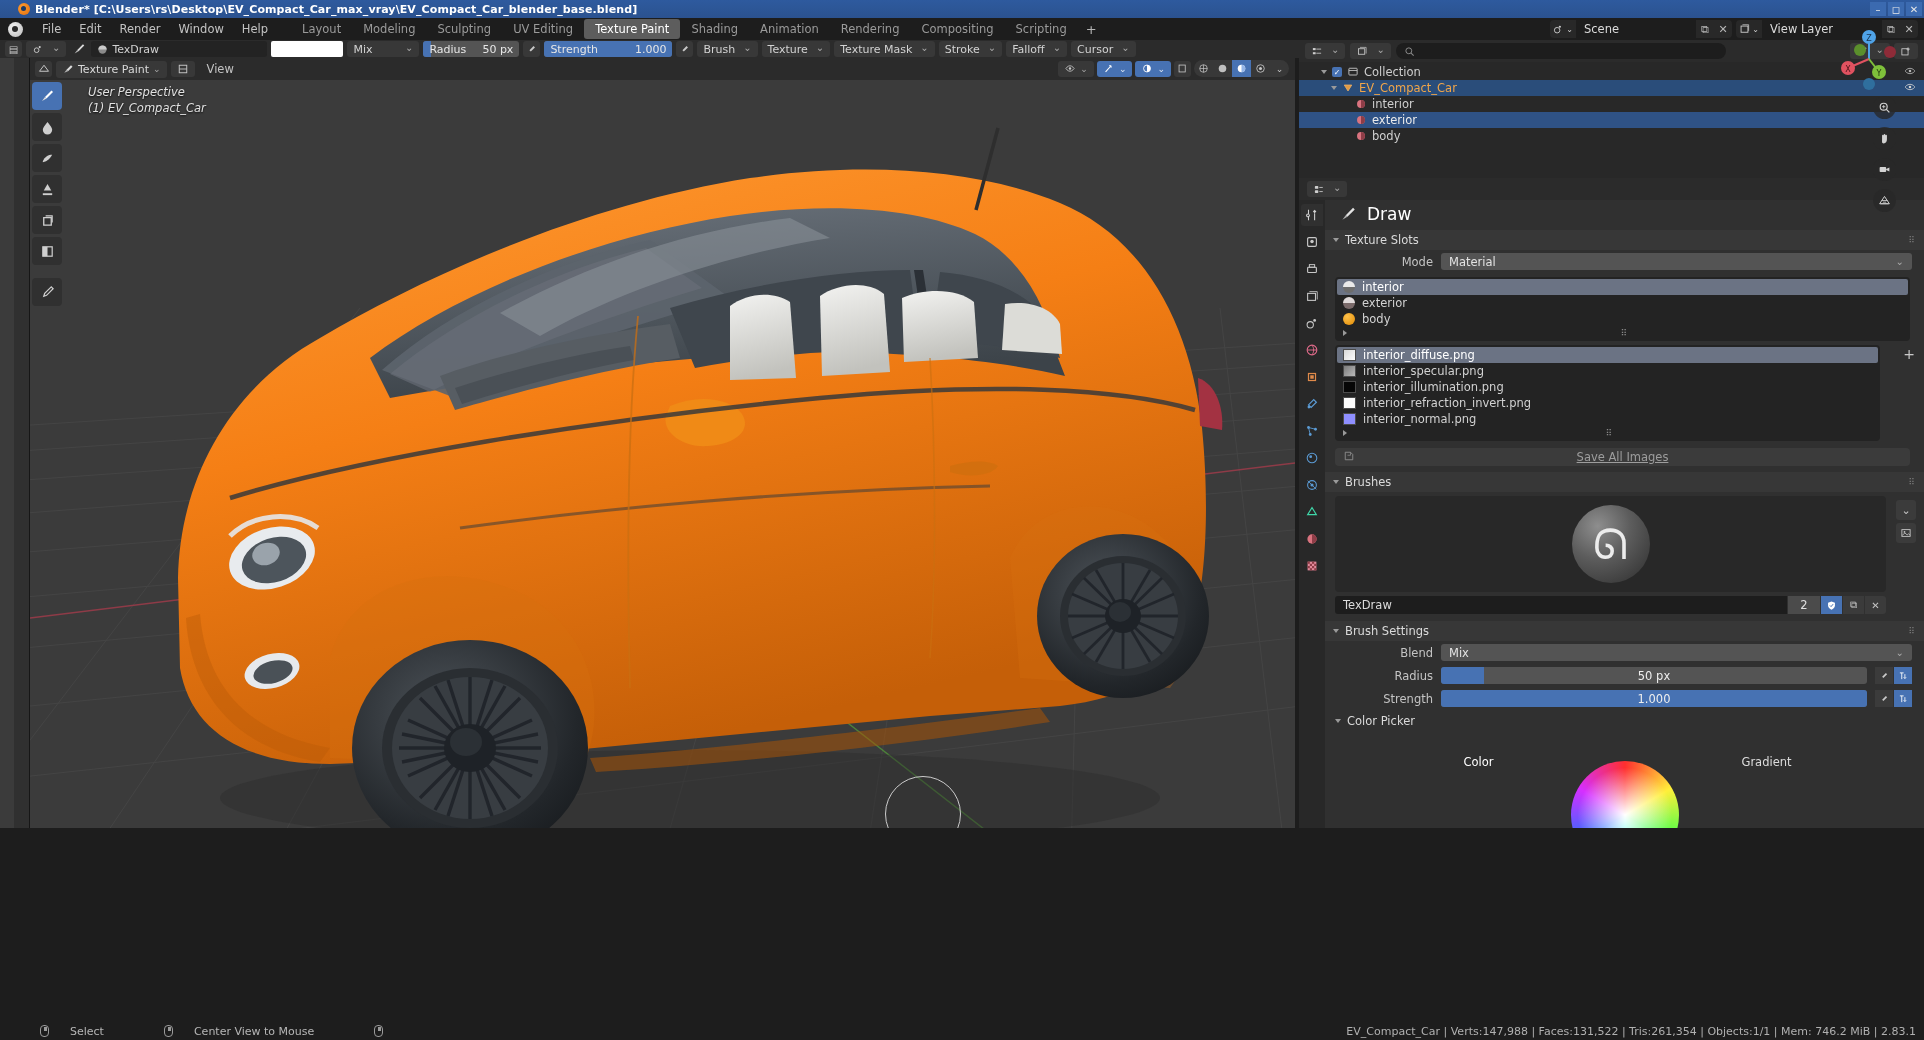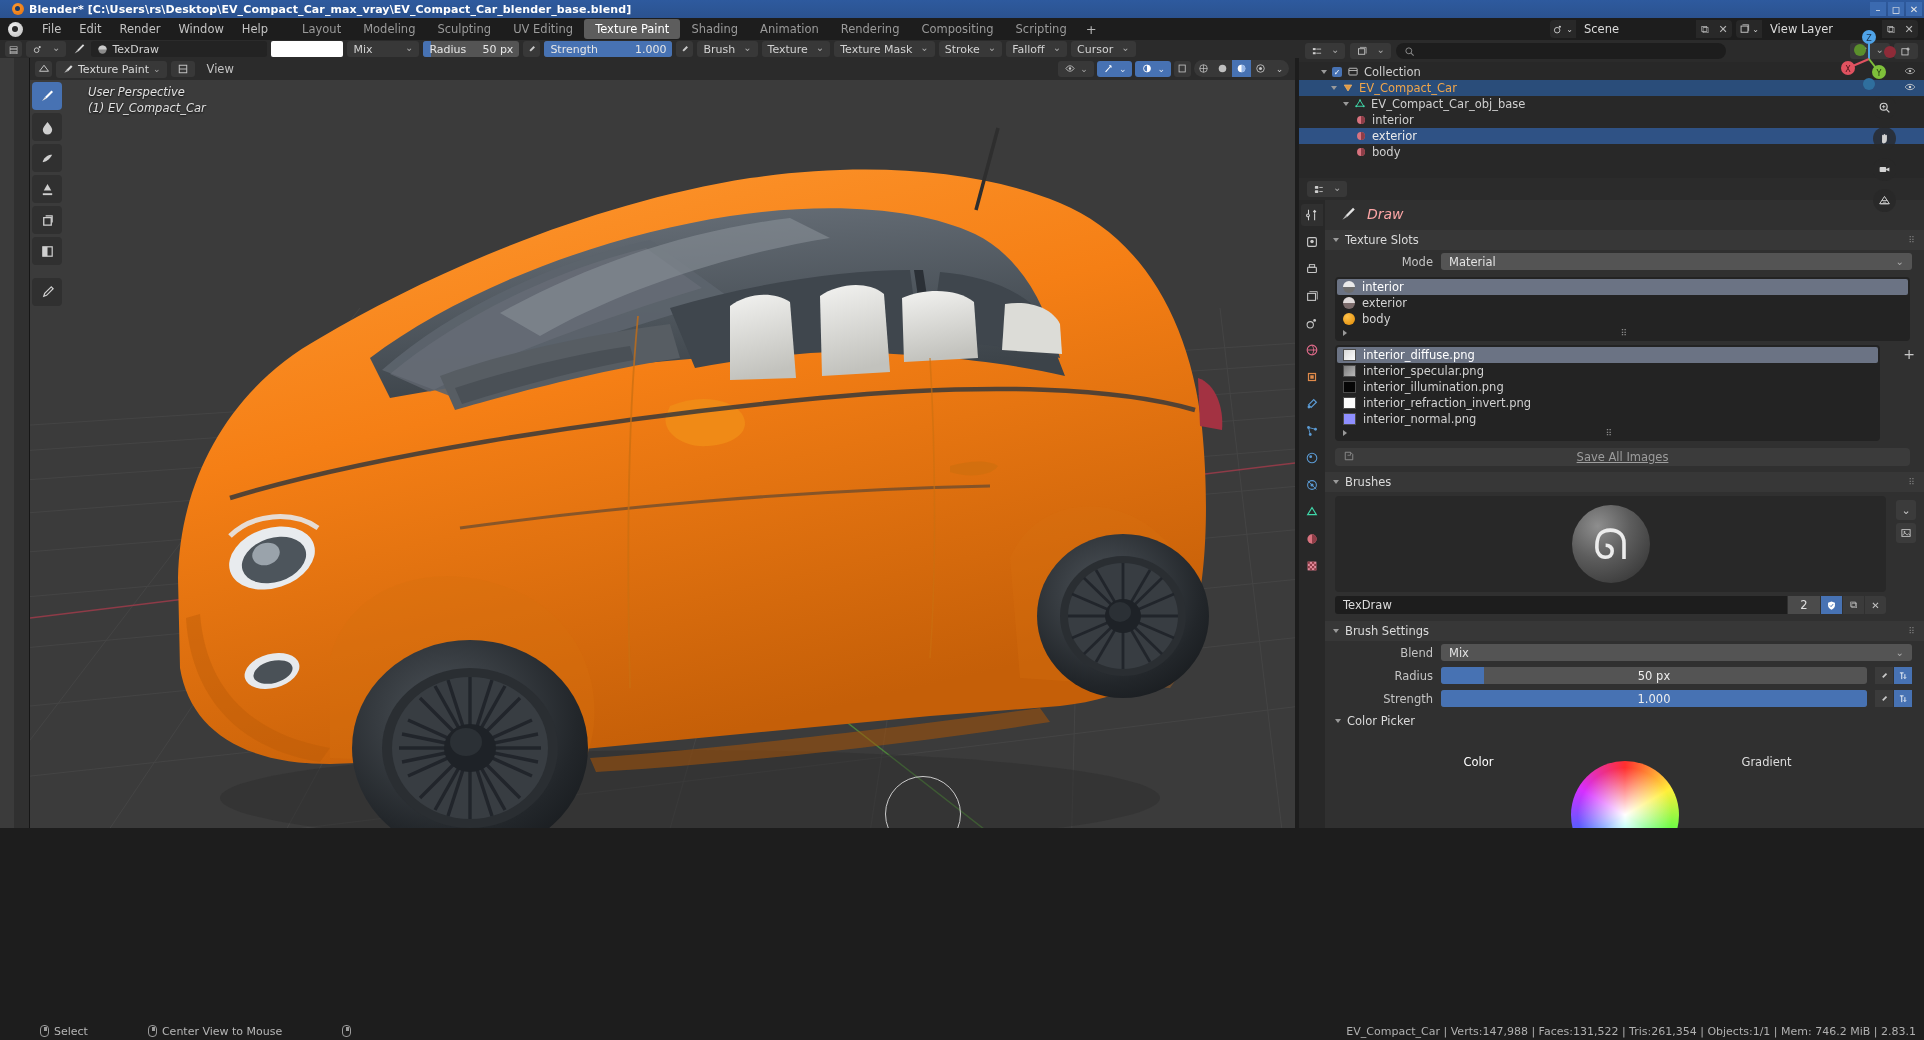--- a/index.html
+++ b/index.html
@@ -9,21 +9,21 @@
     font-family: "DejaVu Sans", "Liberation Sans", sans-serif;
     font-size: 11.5px; color: #d6d6d6;
     -webkit-font-smoothing: antialiased;
   }
   #app { position: relative; width: 1924px; height: 1040px; }
 
   
   .titlebar {
     position: absolute; top:0; left:0; width:1924px; height:18px;
     background: linear-gradient(#2e5a9e, #2b528f);
-    display:flex; align-items:center; padding-left:12px;
+    display:flex; align-items:center; padding-left:18px;
     font-size: 11px; color:#fff;
   }
   .titlebar .blogo { width:12px; height:12px; border-radius:50%;
     background: radial-gradient(circle at 35% 35%, #ff9b2e, #e06f10);
     margin-right:5px; flex:0 0 auto; position:relative;}
   .titlebar .blogo:after{content:"";position:absolute;left:3px;top:3px;width:5px;height:5px;border-radius:50%;background:#1b3a66;}
   .titlebar .ttext{ white-space:nowrap; overflow:hidden; font-weight:bold; letter-spacing:.1px;}
   .winbtns{ position:absolute; right:2px; top:0; height:18px; display:flex; align-items:center; gap:2px;}
   .winbtn{ width:16px;height:14px; color:#e8e8e8; font-size:10px; display:flex;align-items:center;justify-content:center;
     background:#3b6ab0;}
@@ -188,21 +188,21 @@
   .slider-ctl .fb{ position:absolute; left:0;top:0;bottom:0; background:#4772b3;}
   .slider-ctl span{ position:relative; z-index:2;}
   .sctl-icons{ display:flex; gap:1px;}
   .sctl-icons div{ width:18px;height:17px;background:#3b3b3b;display:flex;align-items:center;justify-content:center;
     color:#c6c6c6;font-size:10px;}
   .sctl-icons div.blue{background:#4772b3;color:#fff;}
 
   
   .statusbar{ position:absolute; left:0; bottom:0; width:1924px; height:18px; background:#1d1d1d;
     display:flex; align-items:center; padding:0 8px; font-size:11px; color:#b6b6b6;}
-  .sb-item{ display:flex; align-items:center; gap:5px; margin-right:28px;padding-left:32px;}
+  .sb-item{ display:flex; align-items:center; gap:21px; margin-right:28px;padding-left:32px;}
   .mouse-ico{ width:9px;height:12px;border:1px solid #9a9a9a;border-radius:4px; position:relative;}
   .mouse-ico:after{content:"";position:absolute;left:3px;top:1px;width:3px;height:4px;background:#9a9a9a;}
   .sb-right{ margin-left:auto; color:#b0b0b0; font-size:11px;}
 </style>
 </head>
 <body>
 
 <div id="app">
 
   <div class="titlebar">
@@ -753,30 +753,20 @@
             <path d="M3 4 L13 4 L8 12 Z" fill="#e09b45" stroke="#f0b066" stroke-width="1"></path>
           </svg>
         <span style="color:#f0a54a;">EV_Compact_Car</span>
         <span class="ol-eye">
           <svg width="12" height="10" viewBox="0 0 16 12">
               <path d="M1.5 6s2.4-3.6 6.5-3.6S14.5 6 14.5 6s-2.4 3.6-6.5 3.6S1.5 6 1.5 6z" fill="none" stroke="#d5d5d5" stroke-width="1.1"></path>
               <circle cx="8" cy="6" r="1.7" fill="#d5d5d5"></circle>
             </svg>
         </span>
       </div>
-      <div class="ol-row" style="padding-left:44px;">
-        <span class="tri down"></span>
-        <svg width="12" height="12" viewBox="0 0 16 16">
-            <path d="M8 3 L13 11 L3 11 Z" fill="none" stroke="#3fd6a8" stroke-width="1.3"></path>
-            <circle cx="8" cy="3" r="1.3" fill="#3fd6a8"></circle>
-            <circle cx="13" cy="11" r="1.3" fill="#3fd6a8"></circle>
-            <circle cx="3" cy="11" r="1.3" fill="#3fd6a8"></circle>
-          </svg>
-        <span>EV_Compact_Car_obj_base</span>
-      </div>
       <div class="ol-row" style="padding-left:56px;">
         <svg width="12" height="12" viewBox="0 0 16 16">
             <circle cx="8" cy="8" r="5.3" fill="#d9737f"></circle>
             <path d="M8 2.7a5.3 5.3 0 0 1 0 10.6z" fill="#8e3d47"></path>
           </svg>
         <span>interior</span>
       </div>
       <div class="ol-row sel2" style="padding-left:56px;">
         <svg width="12" height="12" viewBox="0 0 16 16">
             <circle cx="8" cy="8" r="5.3" fill="#d9737f"></circle>
@@ -904,21 +894,21 @@
       </div>
     </div>
 
     <div class="props-body">
 
       <div style="height:28px;display:flex;align-items:center;gap:10px;padding:0 14px;">
         <svg width="18" height="18" viewBox="0 0 16 16">
             <path d="M12.5 2.5 L6 9 L7.5 10.5 L14 4 Z" fill="#e2e2e2"></path>
             <path d="M6 9 L3 13 L7.5 10.5 Z" fill="#b4b4b4"></path>
           </svg>
-        <span style="font-size:14px;color:#fca5a5;font-style:italic;">Draw</span>
+        <span style="font-size:17px;color:#ffffff;">Draw</span>
       </div>
 
       <div class="panel-hdr">
         <span class="tri down"></span>
         <span>Texture Slots</span>
         <span class="dots">⠿</span>
       </div>
       <div class="row">
         <span class="lbl">Mode</span>
         <div class="ctl">

